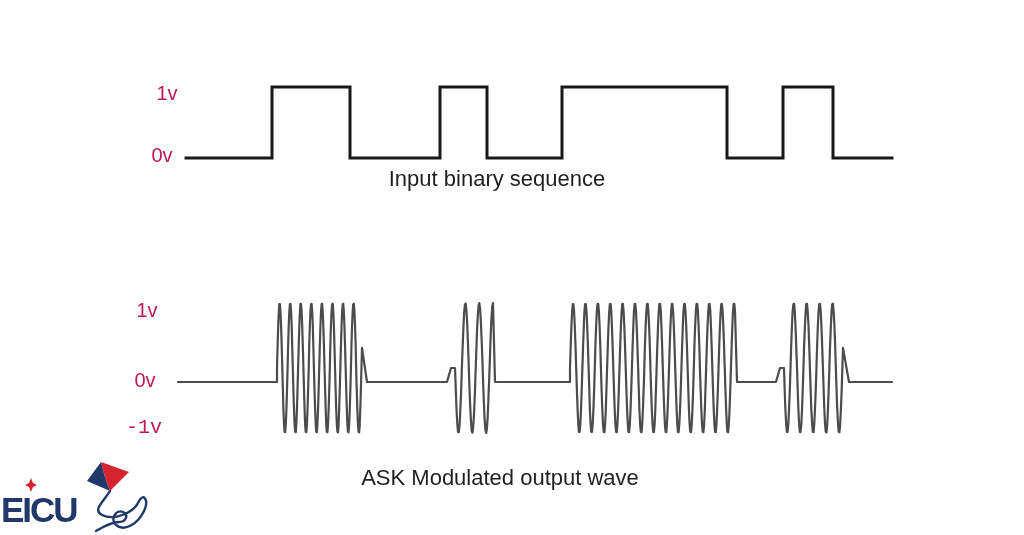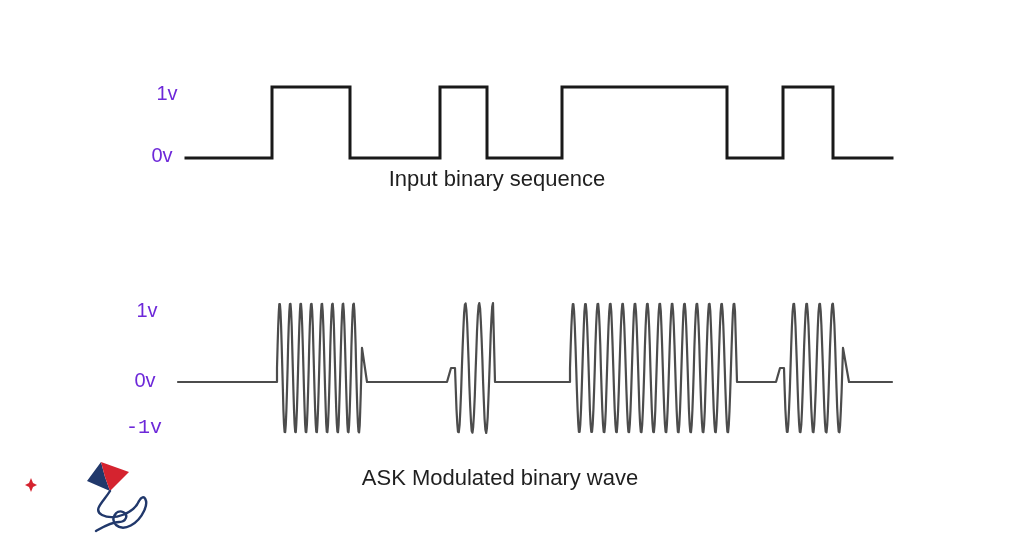--- a/index.html
+++ b/index.html
@@ -13,21 +13,21 @@
     font-family:"Liberation Sans", sans-serif;
     position:relative;
   }
   .stage{position:absolute;inset:0;width:1024px;height:535px;}
   svg.layer{position:absolute;left:0;top:0;width:1024px;height:535px;display:block;}
 
   .axis-label{
     position:absolute;
     transform:translateX(-50%);
     font-size:20px;
-    color:#6d28d9;
+    color:#be185d;
     font-weight:400;
     white-space:nowrap;
     line-height:1;
     text-align:center;
   }
   .caption{
     position:absolute;
     transform:translateX(-50%);
     font-size:22px;
     color:#1f1f1f;
@@ -63,16 +63,17 @@
     <polygon points="31,478 33,483 37,485 33,487 31,492 29,487 25,485 29,483" fill="var(--red)"></polygon>
   </svg>
 
   <div class="axis-label" style="left:167px;top:83px;">1v</div>
   <div class="axis-label" style="left:162px;top:145px;">0v</div>
   <div class="caption" style="left:497px;top:168px;">Input binary sequence</div>
 
   <div class="axis-label" style="left:147px;top:300px;">1v</div>
   <div class="axis-label" style="left:145px;top:370px;">0v</div>
   <div class="axis-label" style="left:144px;top:418px;font-family:Liberation Mono, monospace;">-1v</div>
-  <div class="caption" style="left:500px;top:467px;">ASK Modulated binary wave</div>
+  <div class="caption" style="left:500px;top:467px;">ASK Modulated output wave</div>
 
+  <div class="logo-text">EICU</div>
 
 </div>
 
 </body></html>

